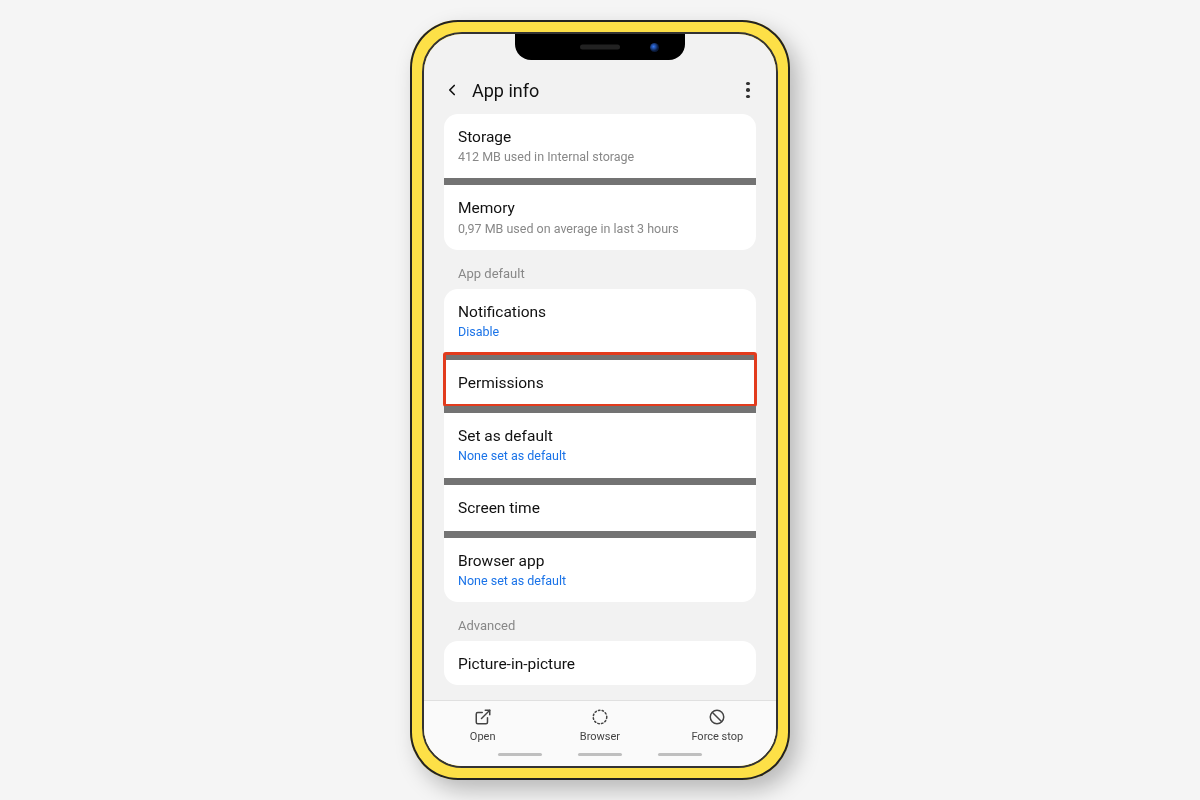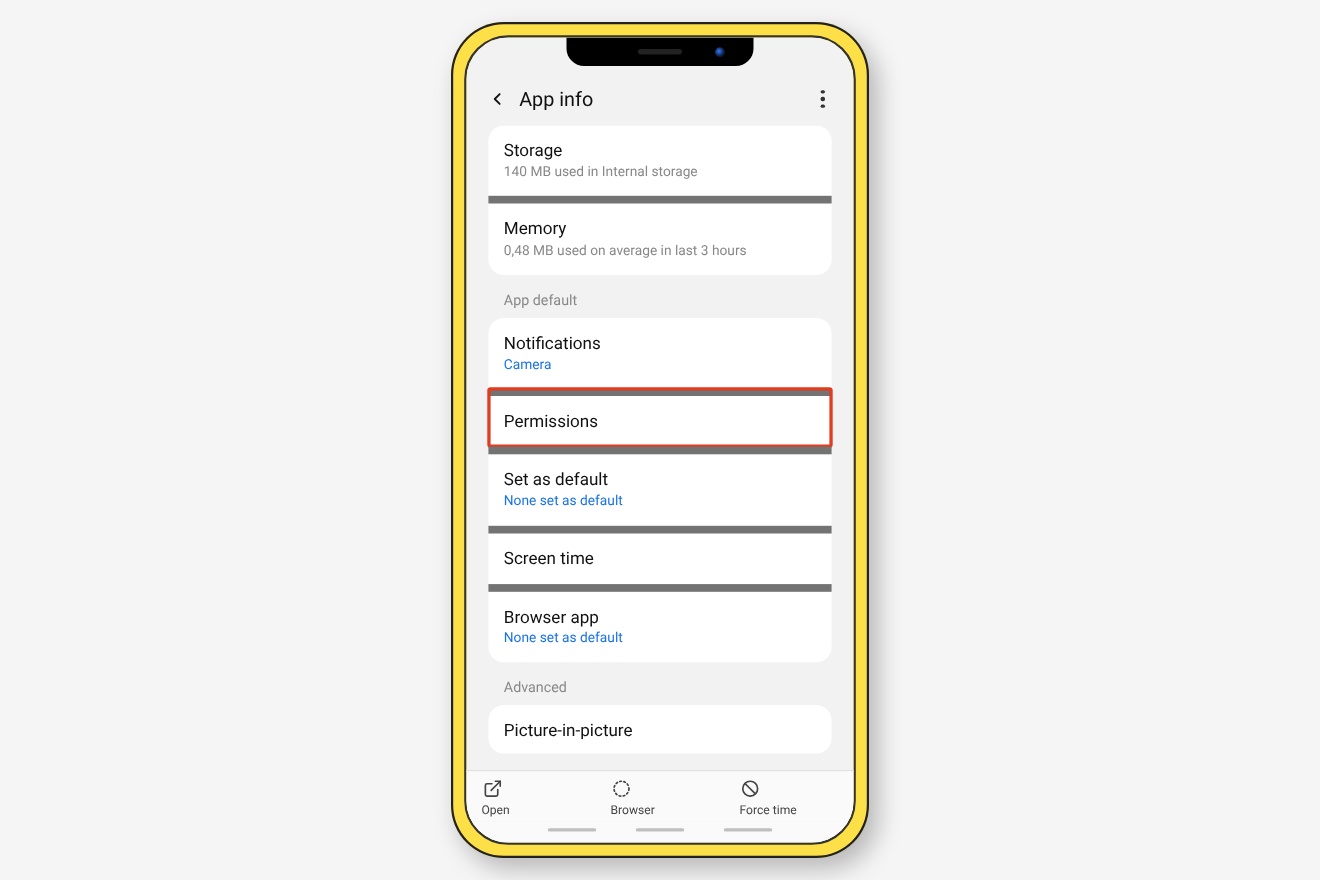--- a/index.html
+++ b/index.html
@@ -144,20 +144,21 @@
     flex: 0 0 auto;
     background: #fafafa;
     border-top: 1px solid #e0e0e0;
     display: flex;
     justify-content: space-around;
     padding: 6px 0 4px 0;
   }
   .bbtn {
     display: flex;
     flex-direction: column;
+    align-items: center;
     gap: 3px;
     width: 90px;
   }
   .bbtn .ic {
     width: 20px; height: 20px;
     display: flex; align-items: center; justify-content: center;
     color: #444;
   }
   .bbtn .lbl {
     font-size: 11px;
@@ -200,34 +201,34 @@
             <span></span>
             <span></span>
         </div>
       </div>
 
       <div class="content">
 
         <div class="card">
           <div class="row">
             <div class="row-title">Storage</div>
-            <div class="row-sub">140 MB used in Internal storage</div>
+            <div class="row-sub">412 MB used in Internal storage</div>
           </div>
           <div class="row">
             <div class="row-title">Memory</div>
-            <div class="row-sub">0,48 MB used on average in last 3 hours</div>
+            <div class="row-sub">0,97 MB used on average in last 3 hours</div>
           </div>
         </div>
 
         <div class="section-header">App default</div>
 
         <div class="card">
           <div class="row">
             <div class="row-title">Notifications</div>
-            <div class="row-sub link">Camera</div>
+            <div class="row-sub link">Disable</div>
           </div>
           <div class="row highlight">
             <div class="row-title">Permissions</div>
           </div>
           <div class="row">
             <div class="row-title">Set as default</div>
             <div class="row-sub link">None set as default</div>
           </div>
           <div class="row">
             <div class="row-title">Screen time</div>
@@ -267,21 +268,21 @@
           </div>
           <div class="lbl">Browser</div>
         </div>
         <div class="bbtn">
           <div class="ic">
             <svg width="18" height="18" viewBox="0 0 24 24" fill="none" stroke="currentColor" stroke-width="2" stroke-linecap="round">
                 <circle cx="12" cy="12" r="9"></circle>
                 <line x1="6" y1="6" x2="18" y2="18"></line>
               </svg>
           </div>
-          <div class="lbl">Force time</div>
+          <div class="lbl">Force stop</div>
         </div>
       </div>
 
       <div class="home-ind">
         <span></span>
           <span></span>
           <span></span>
       </div>
 
     </div>

